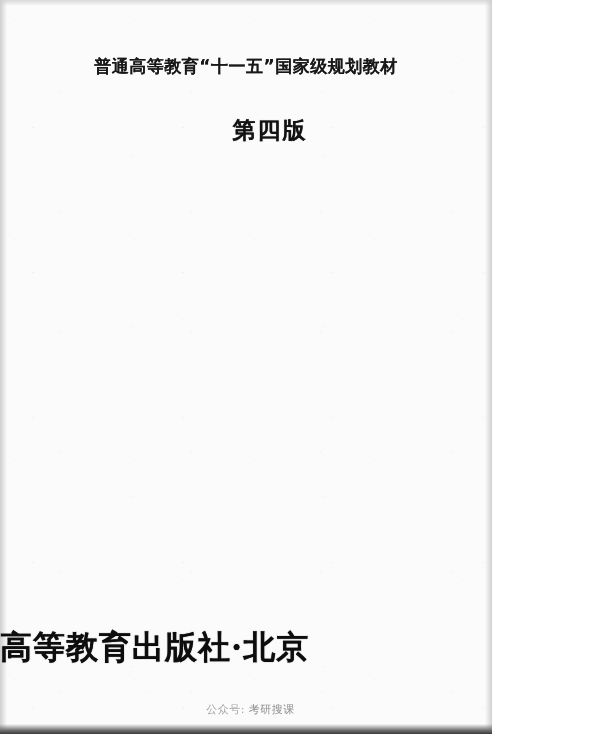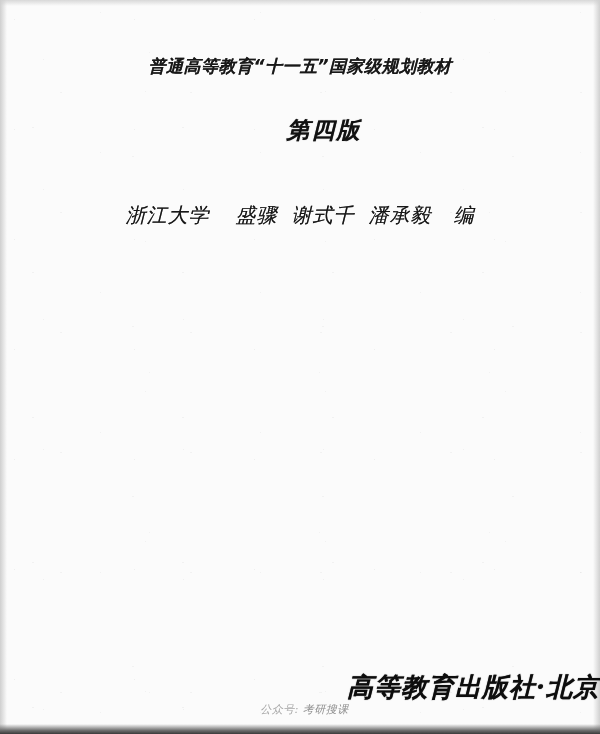--- a/index.html
+++ b/index.html
@@ -8,36 +8,35 @@
   }
   body {
     width: 600px;
     height: 734px;
     background: #ffffff;
     font-family: "Liberation Serif", serif;
     overflow: hidden;
   }
   .page {
     position: relative;
-    width: 600px;
+    width: 492px;
     height: 734px;
     background: #fbfbfb;
     
     background-image:
       radial-gradient(circle at 12% 18%, rgba(0,0,0,0.05) 0.6px, transparent 0.7px),
       radial-gradient(circle at 63% 9%, rgba(0,0,0,0.04) 0.6px, transparent 0.7px),
       radial-gradient(circle at 31% 46%, rgba(0,0,0,0.045) 0.6px, transparent 0.7px),
       radial-gradient(circle at 81% 61%, rgba(0,0,0,0.04) 0.6px, transparent 0.7px),
       radial-gradient(circle at 47% 77%, rgba(0,0,0,0.04) 0.6px, transparent 0.7px),
       radial-gradient(circle at 88% 33%, rgba(0,0,0,0.035) 0.6px, transparent 0.7px),
       radial-gradient(circle at 22% 88%, rgba(0,0,0,0.04) 0.6px, transparent 0.7px),
       radial-gradient(circle at 70% 92%, rgba(0,0,0,0.035) 0.6px, transparent 0.7px);
     background-size: 120px 110px, 160px 140px, 140px 130px, 180px 150px, 130px 120px, 170px 160px, 150px 145px, 190px 170px;
     overflow: hidden;
-    font-style: italic;
   }
 
   
   .edge-top {
     position: absolute;
     top: 0; left: 0; right: 0;
     height: 6px;
     background: linear-gradient(to bottom, #d8d8d8, rgba(255,255,255,0));
   }
   .edge-left {
@@ -109,28 +108,27 @@
   }
   .authors .org { margin-right: 26px; }
   .authors .name { margin-right: 14px; }
   .authors .role { margin-left: 8px; }
 
   .publisher {
     position: absolute;
     left: 0;
     right: 0;
     top: 626px;
-    text-align: right;
-    font-size: 26px;
+    text-align: left;
+    font-size: 32px;
     font-weight: bold;
     letter-spacing: 1px;
     font-family: "DejaVu Serif", "Liberation Serif", serif;
     color: #0d0d0d;
     text-shadow: 0 0 0.9px rgba(0,0,0,0.8);
-    margin-top: 44px;
   }
 
   .watermark {
     position: absolute;
     left: 0;
     right: 0;
     top: 702px;
     text-align: center;
     font-size: 11px;
     letter-spacing: 0.5px;
@@ -149,23 +147,20 @@
   <div class="edge-left"></div>
   <div class="edge-right"></div>
 
   <div class="content">
 
     <div class="series-line">普通高等教育“十一五”国家级规划教材</div>
 
 
     <div class="edition">第四版</div>
 
-    <div class="authors">
-      <span class="org">浙江大学</span><span class="name">盛骤</span><span class="name">谢式千</span><span class="name">潘承毅</span><span class="role">编</span>
-    </div>
 
   </div>
 
   <div class="publisher">高等教育出版社·北京</div>
 
   <div class="watermark">
     <span class="wm-tag">公众号:</span><span class="wm-name">考研搜课</span>
   </div>
 
   <div class="edge-bottom"></div>

